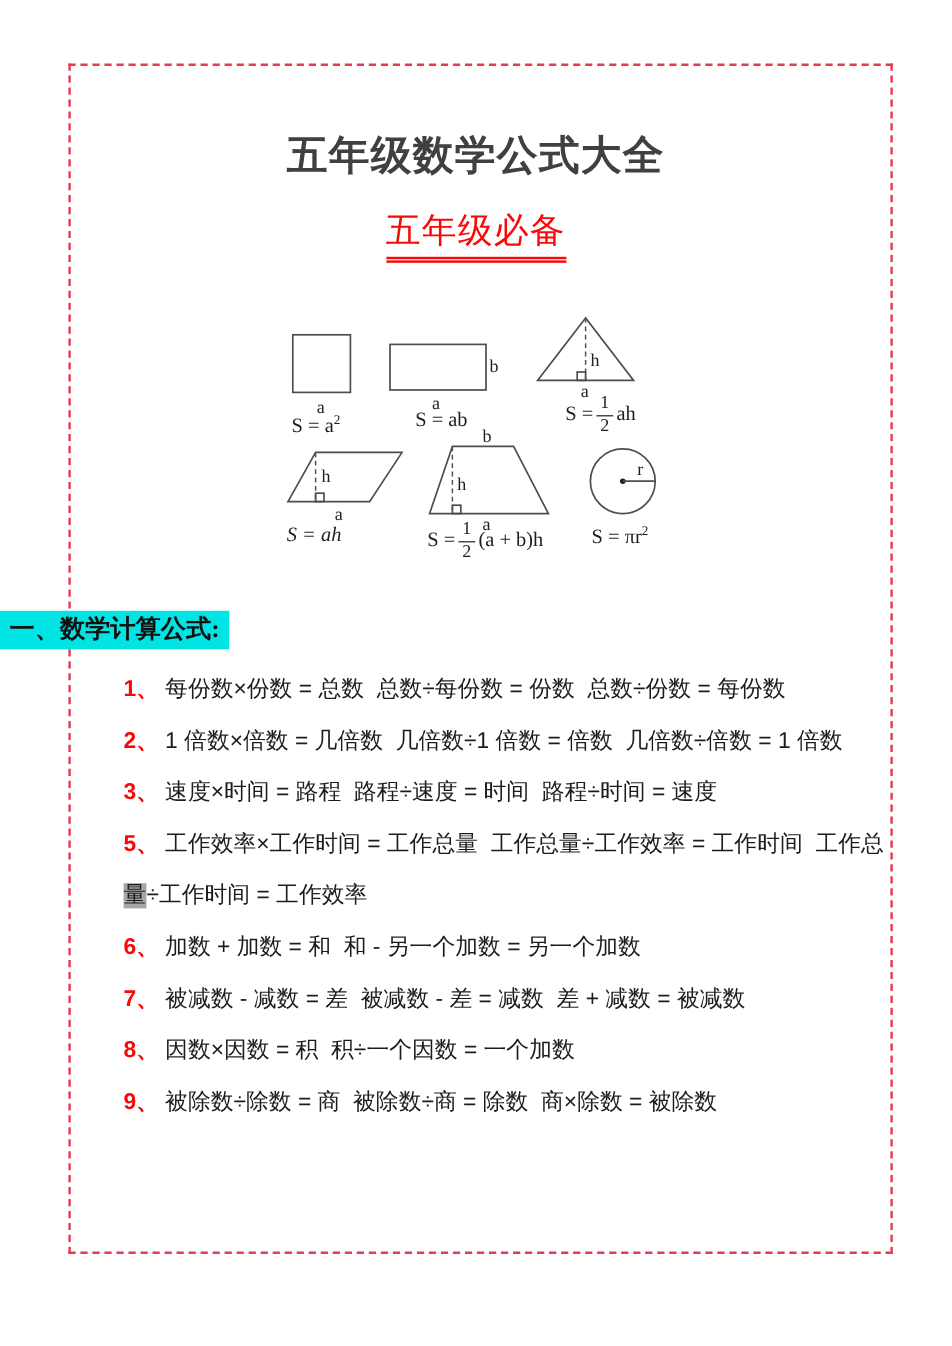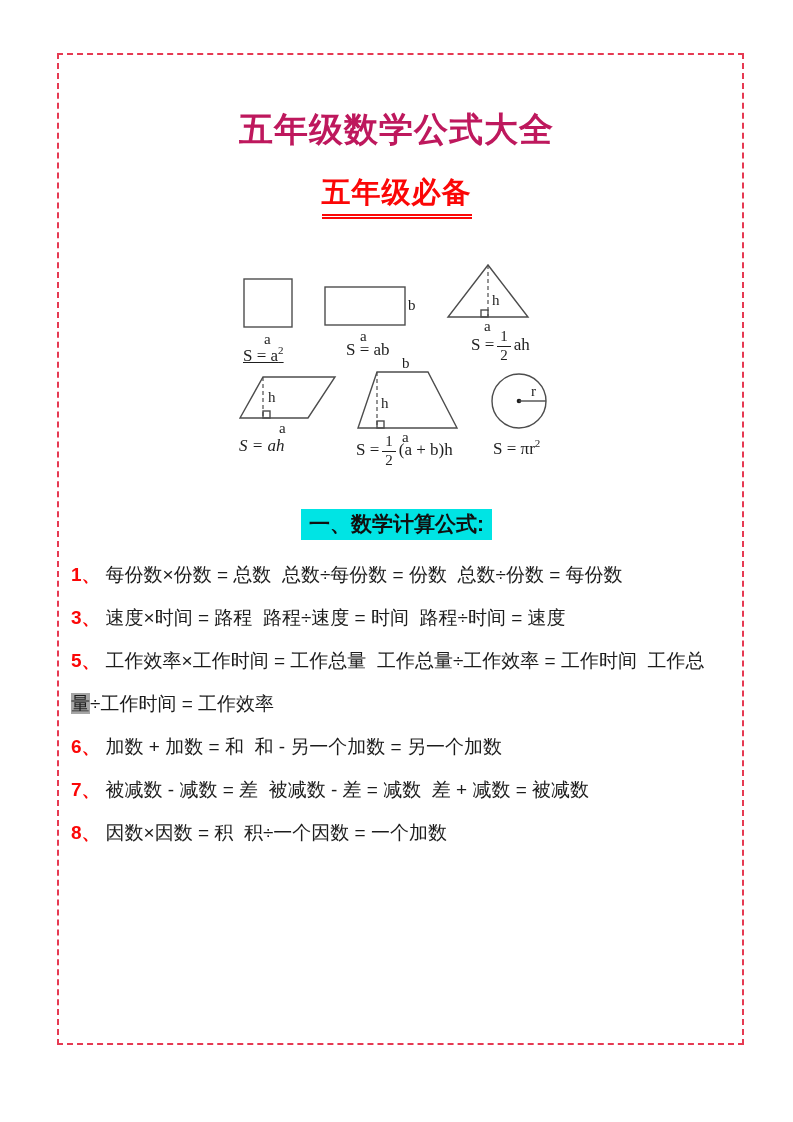--- a/index.html
+++ b/index.html
@@ -7,76 +7,76 @@
     width:793px;height:1122px;background:#ffffff;position:relative;
     font-family:"Liberation Sans",sans-serif;overflow:hidden;
   }
   .page{position:absolute;inset:0;background:#ffffff;}
   .frame{
     position:absolute;left:57px;top:53px;width:683px;height:988px;
     border:2px dashed #e63a52;pointer-events:none;
   }
   .title{
     position:absolute;top:107px;left:0;width:100%;text-align:center;
-    font-size:34px;font-weight:bold;color:#be185d;margin:0;letter-spacing:1px;
+    font-size:34px;font-weight:bold;color:#404040;margin:0;letter-spacing:1px;
   }
   .subtitle{
     position:absolute;top:173px;left:0;width:100%;text-align:center;margin:0;
   }
   .subtitle .u{
-    display:inline-block;font-size:29px;font-weight:bold;color:#fb0707;
+    display:inline-block;font-size:29px;font-weight:normal;color:#fb0707;
     border-bottom:5px double #fb0707;padding-bottom:1px;letter-spacing:1px;
   }
   .figures{position:absolute;inset:0;}
   .fig-svg{position:absolute;overflow:visible;}
   .shape-line{stroke:#4d4d4d;stroke-width:1.4;fill:none;}
   .shape-dash{stroke:#4d4d4d;stroke-width:1.2;fill:none;stroke-dasharray:4,3;}
   .shape-label{font-family:"Liberation Serif",serif;font-size:15px;fill:#1e1e1e;}
   .formula{
     position:absolute;font-family:"Liberation Serif",serif;font-size:17px;
     color:#1e1e1e;white-space:nowrap;
   }
   .formula sup{font-size:11px;vertical-align:super;}
   .frac{
     display:inline-flex;flex-direction:column;align-items:center;
     vertical-align:middle;line-height:1.05;margin:0 3px;font-size:15px;
   }
   .frac .num{border-bottom:1px solid #1e1e1e;padding:0 3px 1px;}
   .frac .den{padding-top:1px;}
-  .section-heading{position:absolute;top:510px;left:0;width:100%;text-align:center;margin:0;}
+  .section-heading{position:absolute;top:510px;left:0;width:100%;text-align:left;margin:0;font-family:Liberation Serif, serif;}
   .section-heading .hl{
     background:#00e4e4;color:#101010;font-size:21px;font-weight:bold;
     padding:3px 8px 5px 8px;
   }
   .list{
     position:absolute;left:71px;top:553px;width:676px;
     font-size:19px;line-height:43px;color:#1c1c1c;
   }
-  .item{white-space:pre-wrap;}
+  .item{white-space:pre-wrap;margin-left:32px;}
   .item .num{color:#fb0707;font-weight:bold;margin-right:5px;}
   .shaded{background:#a6a6a6;}
 </style>
 </head>
 <body>
 
 <div class="page">
 
   <div class="frame"></div>
 
   <h1 class="title">五年级数学公式大全</h1>
 
   <h2 class="subtitle"><span class="u">五年级必备</span></h2>
 
   <div class="figures">
 
     <svg class="fig-svg" style="left:238px;top:273px;" width="62" height="78">
       <rect class="shape-line" x="6" y="6" width="48" height="48"></rect>
       <text class="shape-label" x="26" y="71">a</text>
     </svg>
-    <div class="formula" style="left:243px;top:344px;text-decoration:underline;"><span>S = a</span><sup>2</sup></div>
+    <div class="formula" style="left:243px;top:344px;"><span>S = a</span><sup>2</sup></div>
 
     <svg class="fig-svg" style="left:319px;top:281px;" width="102" height="64">
       <rect class="shape-line" x="6" y="6" width="80" height="38"></rect>
       <text class="shape-label" x="89" y="29">b</text>
       <text class="shape-label" x="41" y="60">a</text>
     </svg>
     <div class="formula" style="left:346px;top:340px;">S = ab</div>
 
     <svg class="fig-svg" style="left:443px;top:258px;" width="95" height="78">
       <polygon class="shape-line" points="45,7 5,59 85,59"></polygon>
@@ -119,21 +119,23 @@
       <text class="shape-label" x="44" y="28">r</text>
     </svg>
     <div class="formula" style="left:493px;top:437px;"><span>S = πr</span><sup>2</sup></div>
 
   </div>
 
   <h3 class="section-heading"><span class="hl">一、数学计算公式:</span></h3>
 
   <div class="list">
     <div class="item"><span class="num">1、</span><span class="txt">每份数×份数 = 总数  总数÷每份数 = 份数  总数÷份数 = 每份数</span></div>
+    <div class="item"><span class="num">2、</span><span class="txt">1 倍数×倍数 = 几倍数  几倍数÷1 倍数 = 倍数  几倍数÷倍数 = 1 倍数</span></div>
     <div class="item"><span class="num">3、</span><span class="txt">速度×时间 = 路程  路程÷速度 = 时间  路程÷时间 = 速度</span></div>
     <div class="item"><span class="num">5、</span><span class="txt">工作效率×工作时间 = 工作总量  工作总量÷工作效率 = 工作时间  工作总
 <span class="shaded">量</span>÷工作时间 = 工作效率</span></div>
     <div class="item"><span class="num">6、</span><span class="txt">加数 + 加数 = 和  和 - 另一个加数 = 另一个加数</span></div>
     <div class="item"><span class="num">7、</span><span class="txt">被减数 - 减数 = 差  被减数 - 差 = 减数  差 + 减数 = 被减数</span></div>
     <div class="item"><span class="num">8、</span><span class="txt">因数×因数 = 积  积÷一个因数 = 一个加数</span></div>
+    <div class="item"><span class="num">9、</span><span class="txt">被除数÷除数 = 商  被除数÷商 = 除数  商×除数 = 被除数</span></div>
   </div>
 
 </div>
 
 </body></html>

